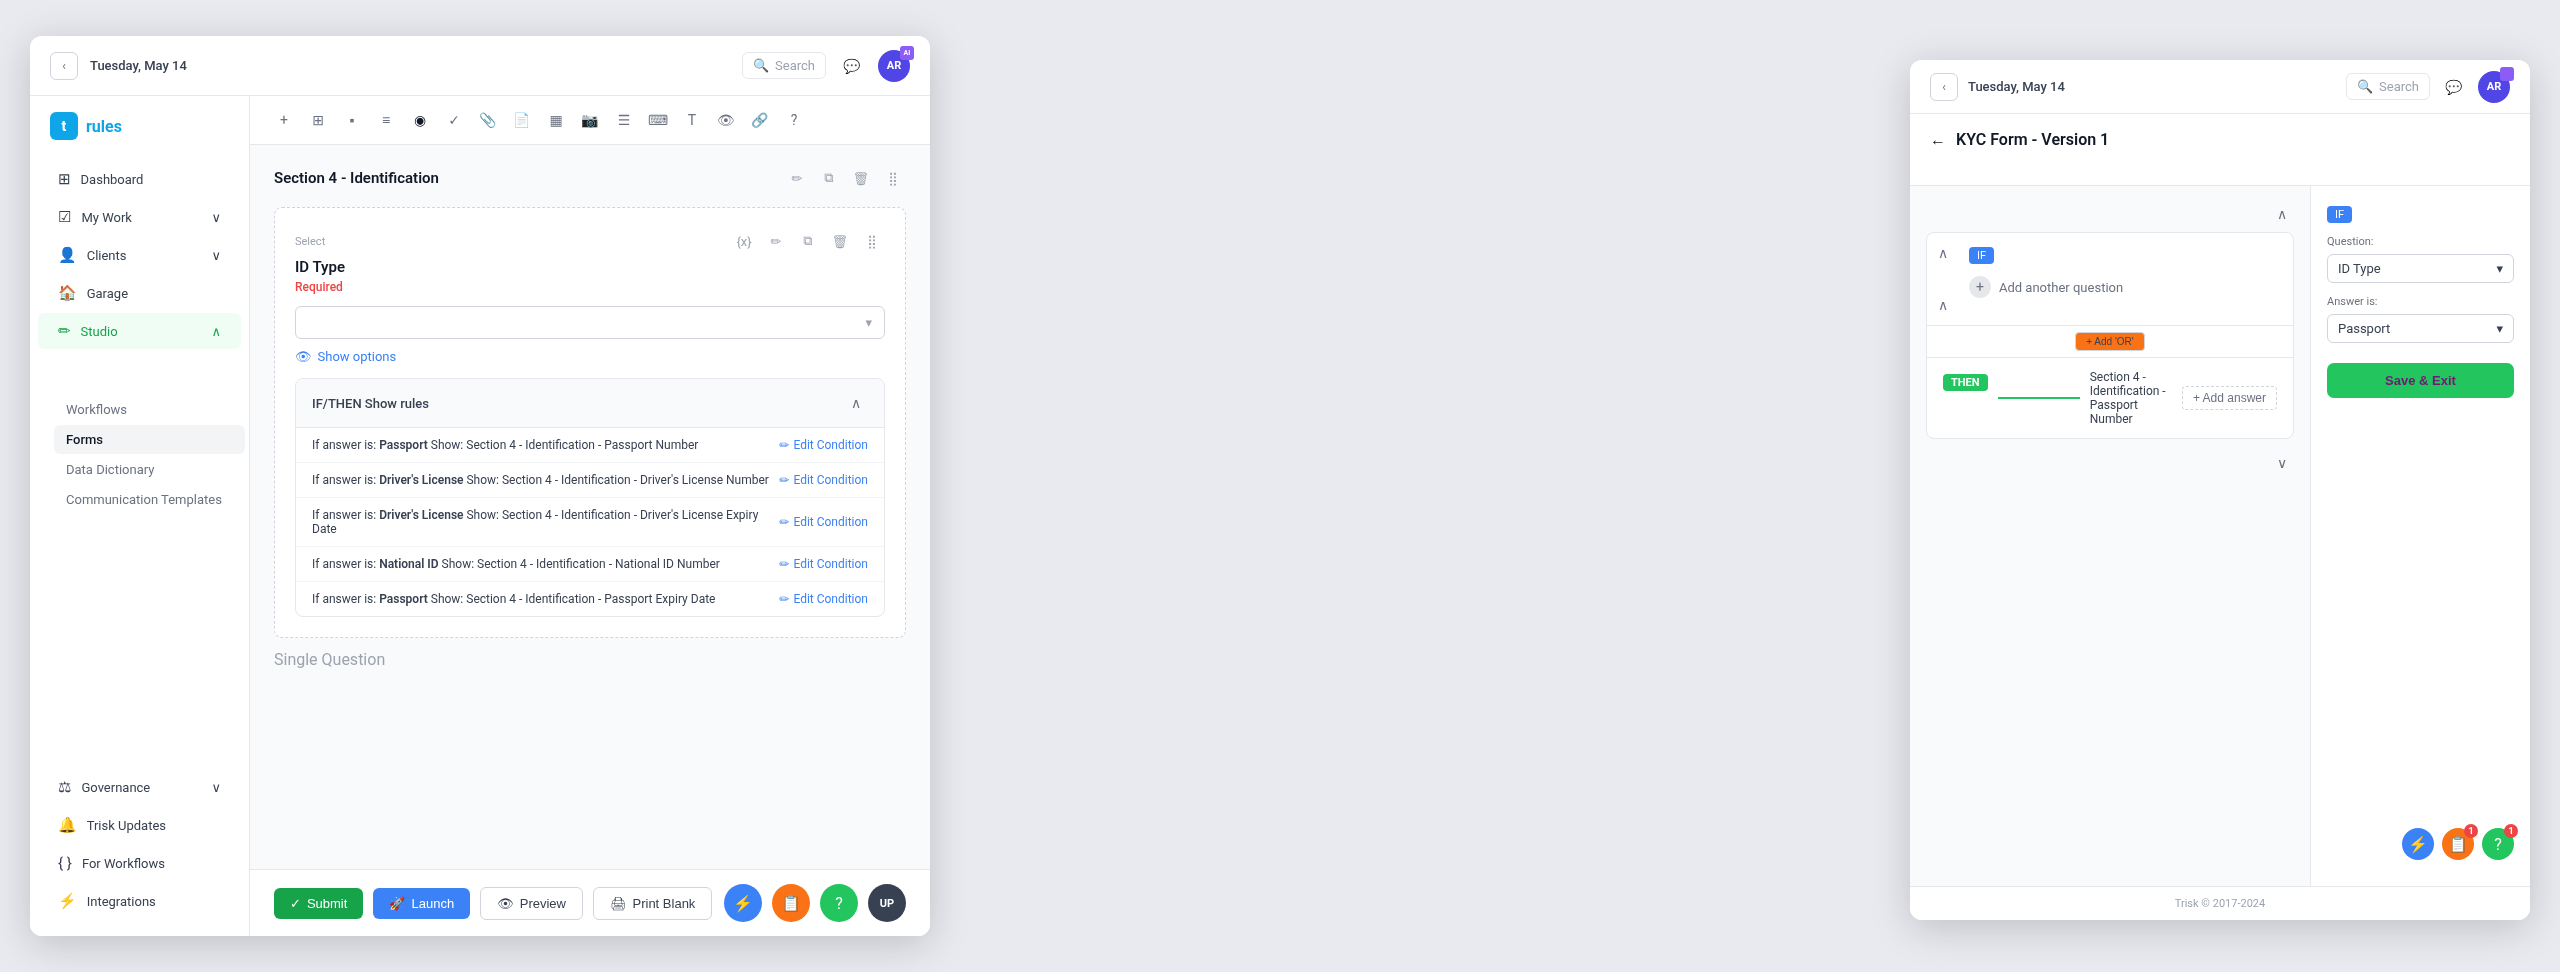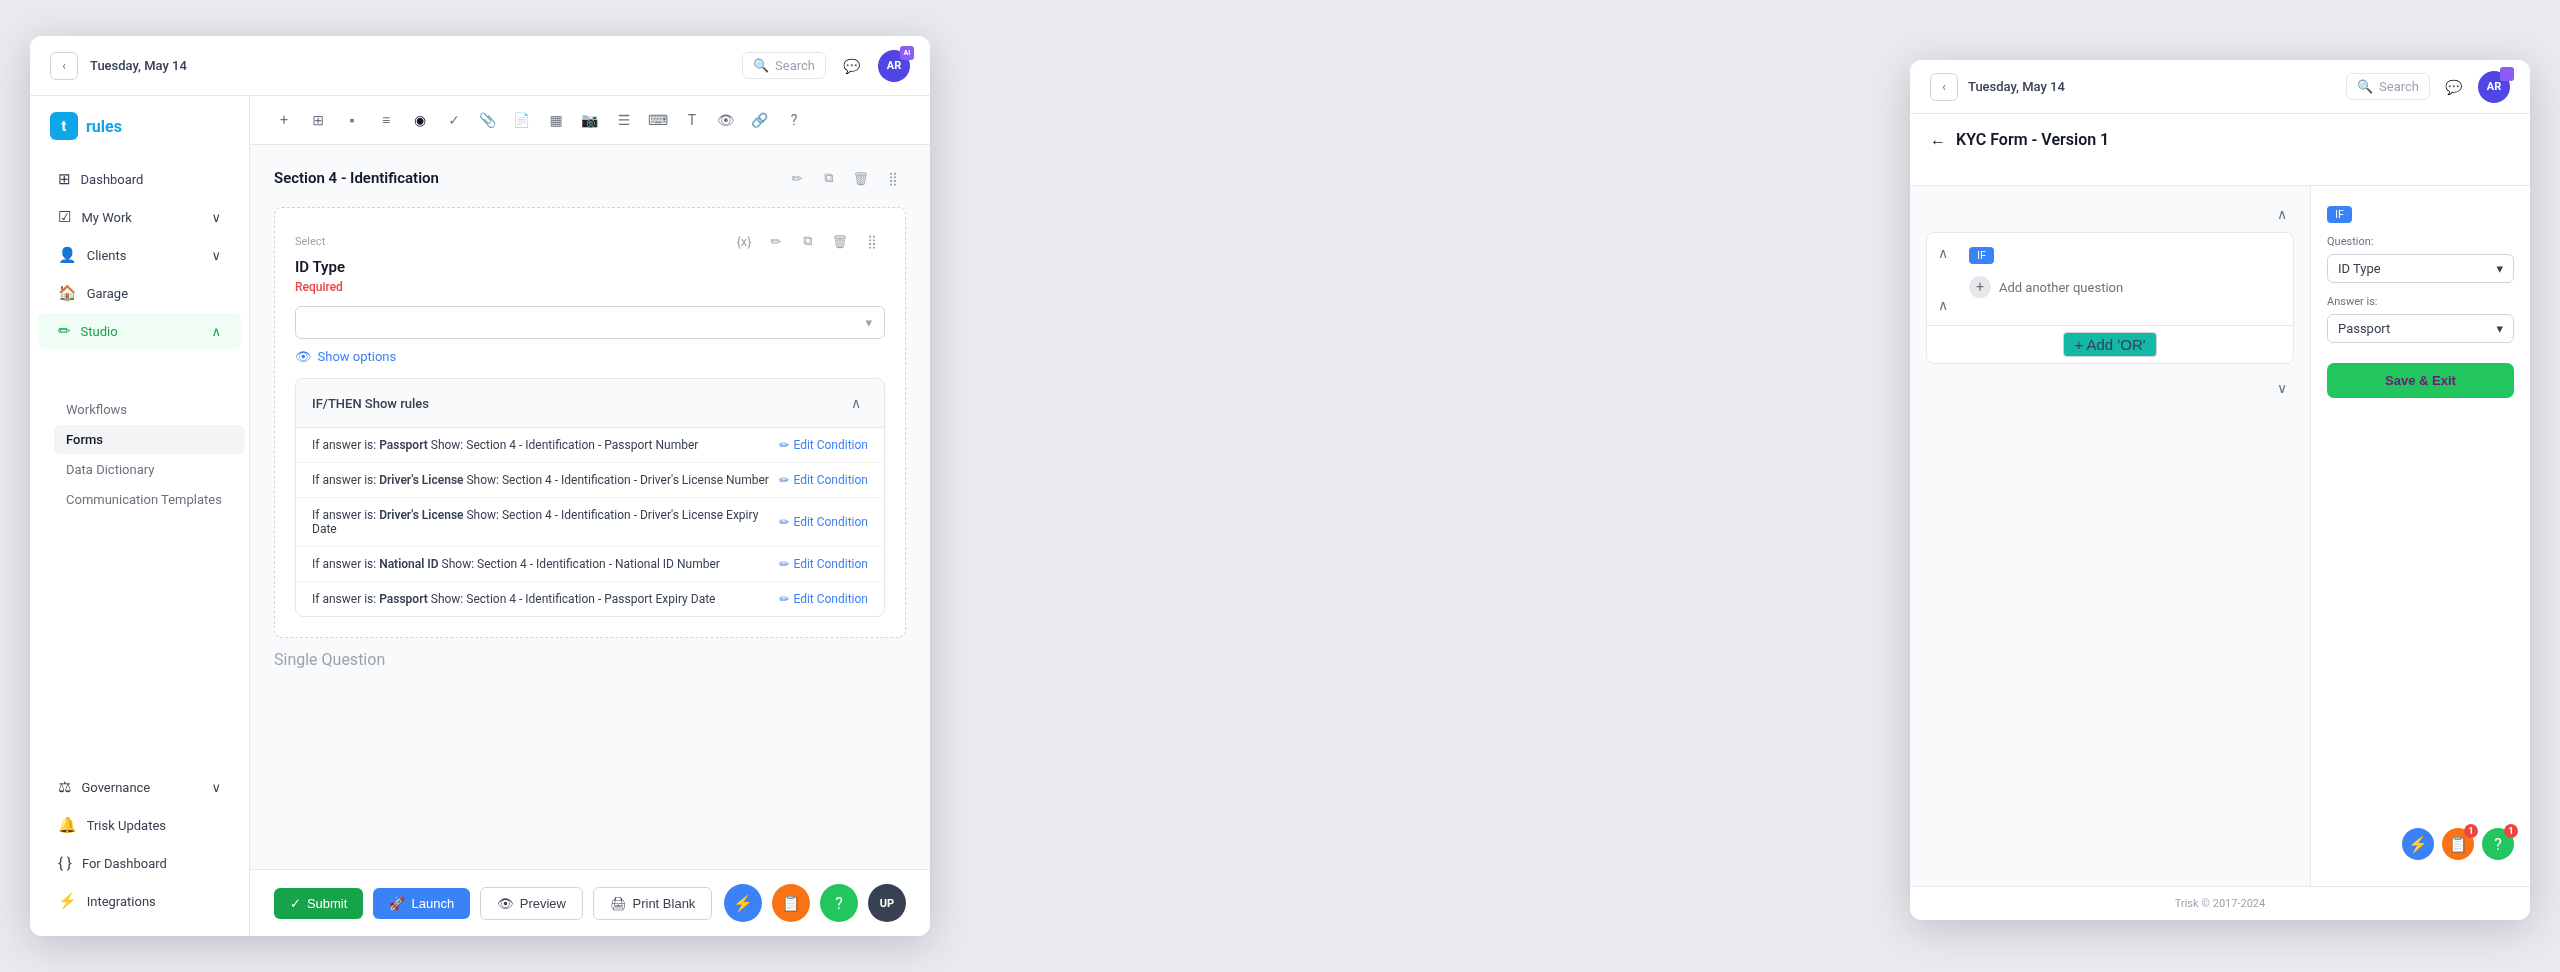--- a/index.html
+++ b/index.html
@@ -312,22 +312,22 @@
       font-size: 14px; color: #6b7280; cursor: pointer;
     }
     .add-question-text { font-size: 13px; color: #6b7280; }
 
     .or-row {
       display: flex; justify-content: center;
       padding: 6px; border-top: 1px solid #e5e7eb;
     }
     .or-btn {
       border: 1px solid #d1d5db; border-radius: 4px;
-      padding: 3px 10px; font-size: 15px; color: #374151; cursor: pointer;
-      background: #14b8a6;
+      padding: 3px 10px; font-size: 10px; color: #374151; cursor: pointer;
+      background: #f97316;
     }
 
     .then-section { border-top: 1px solid #e5e7eb; }
     .then-row {
       display: flex; align-items: center; gap: 10px;
       padding: 12px 16px;
     }
     .then-line { flex: 1; height: 2px; background: #22c55e; }
     .then-value { font-size: 12px; color: #374151; flex: 1; }
 
@@ -474,21 +474,21 @@
       </div>
       <div class="nav-item">
         <div class="nav-item-left">
           <span class="nav-icon">🔔</span>
           <span>Trisk Updates</span>
         </div>
       </div>
       <div class="nav-item">
         <div class="nav-item-left">
           <span class="nav-icon">{ }</span>
-          <span>For Dashboard</span>
+          <span>For Workflows</span>
         </div>
       </div>
       <div class="nav-item">
         <div class="nav-item-left">
           <span class="nav-icon">⚡</span>
           <span>Integrations</span>
         </div>
       </div>
     </div>
 
@@ -693,20 +693,28 @@
               <div class="add-circle">+</div>
               <span class="add-question-text">Add another question</span>
             </div>
           </div>
         </div>
 
         <div class="or-row">
           <button class="or-btn">+ Add 'OR'</button>
         </div>
 
+        <div class="then-section">
+          <div class="then-row">
+            <span class="then-badge">THEN</span>
+            <div class="then-line"></div>
+            <span class="then-value">Section 4 - Identification - Passport Number</span>
+            <button class="add-answer-btn">+ Add answer</button>
+          </div>
+        </div>
       </div>
 
       <div style="display:flex;justify-content:flex-end;margin-top:4px;">
         <div class="collapse-btn">∨</div>
       </div>
 
     </div>
 
     <div class="right-panel">
       <div style="display:flex;align-items:center;gap:6px;margin-bottom:10px;">

